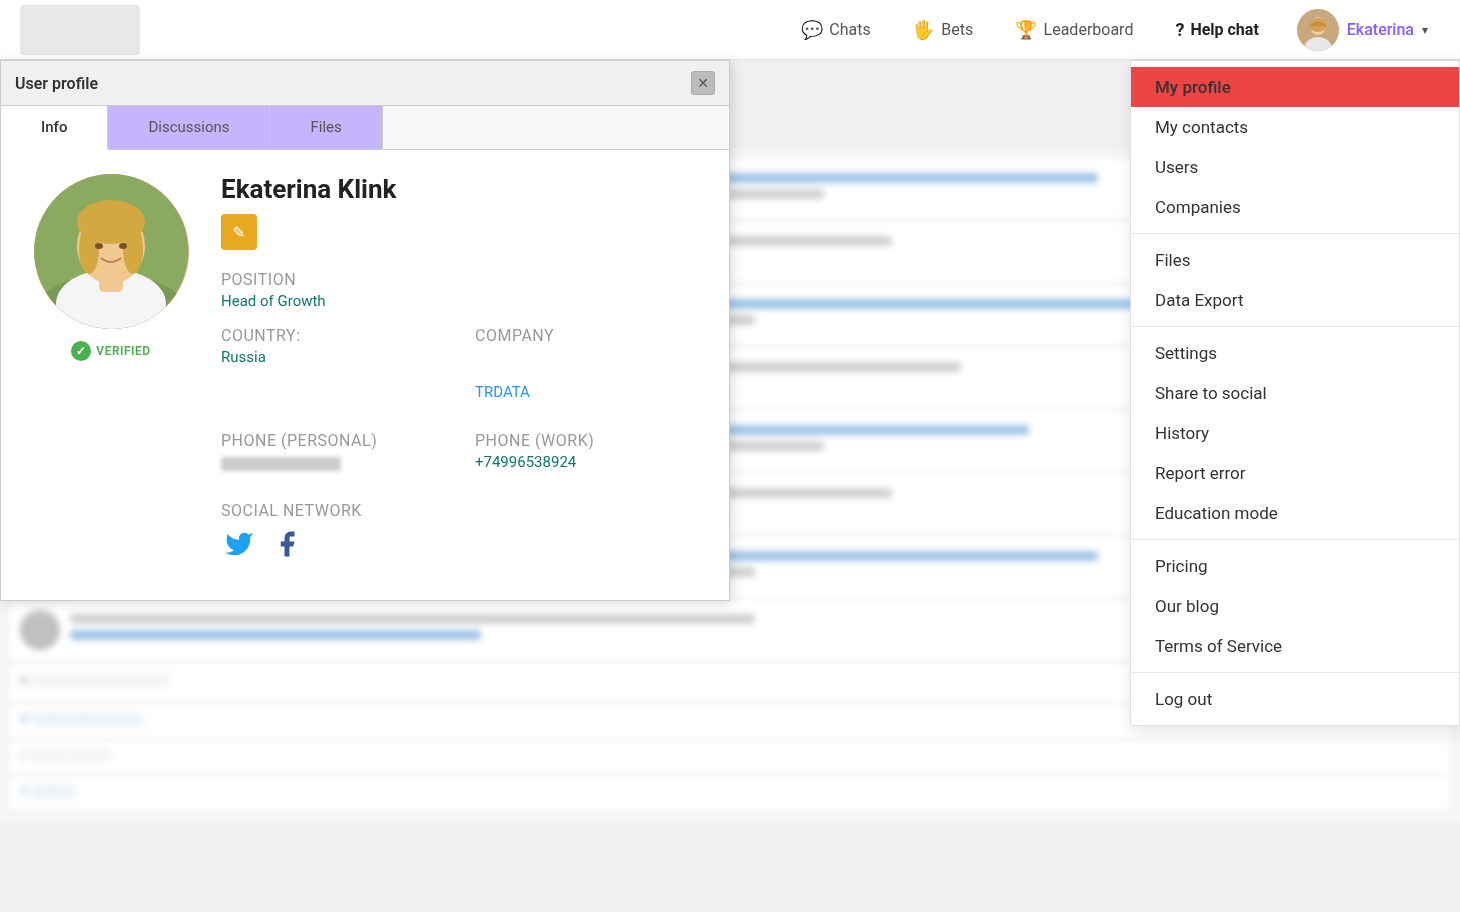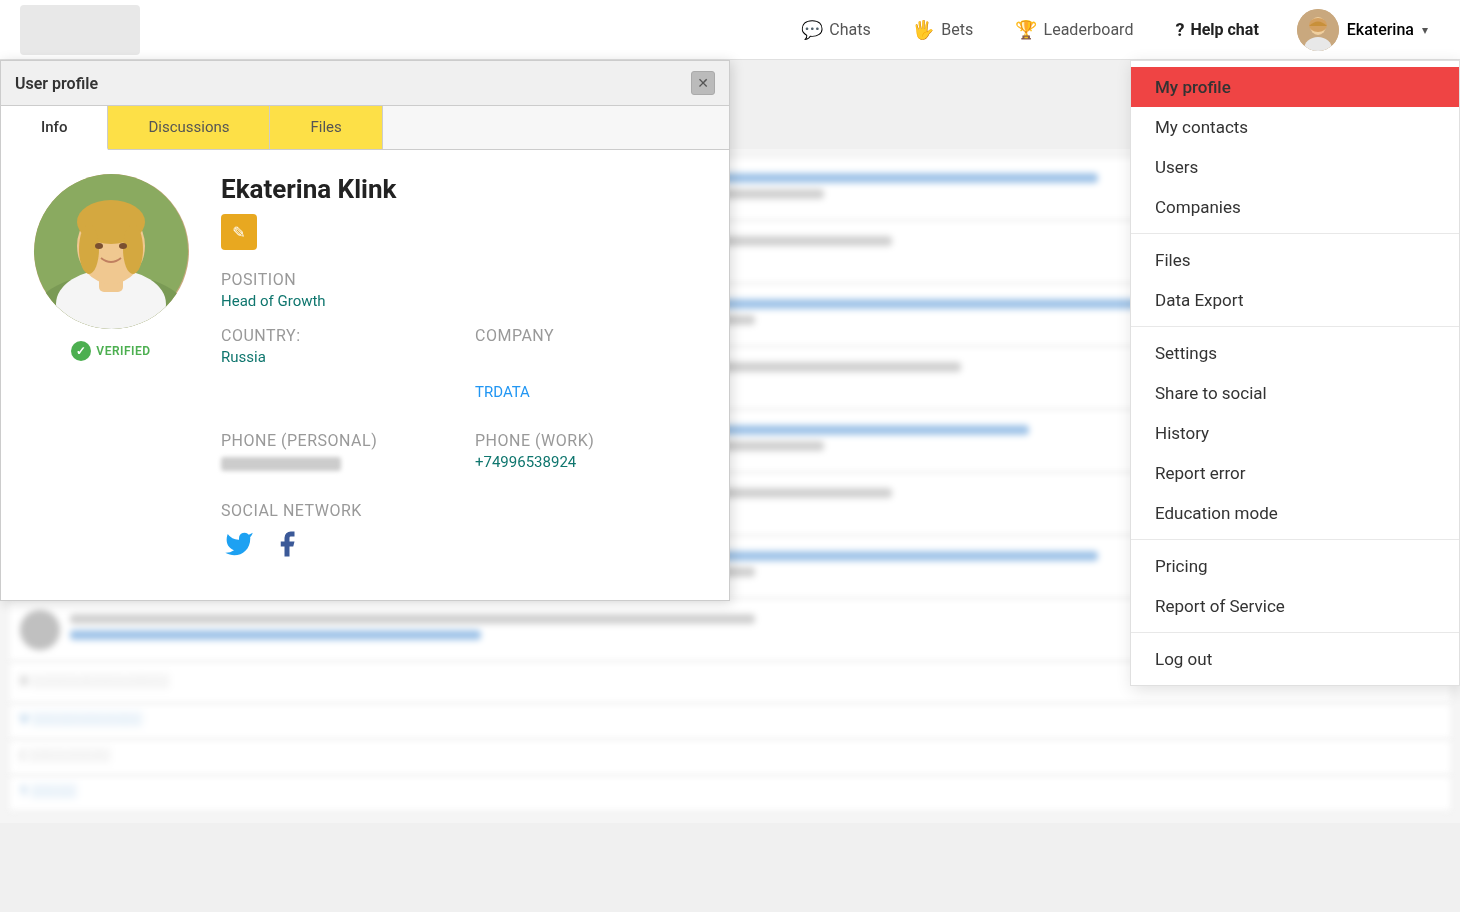--- a/index.html
+++ b/index.html
@@ -63,21 +63,21 @@
     .user-avatar-img {
       width: 42px;
       height: 42px;
       border-radius: 50%;
       background: #c9a87e;
       overflow: hidden;
     }
     .user-avatar-img svg { width: 42px; height: 42px; }
     .user-name {
       font-size: 16px;
-      color: #000000;
+      color: #8b5cf6;
       font-weight: 500;
     }
     .dropdown-arrow { font-size: 12px; color: #555; }
 
     
     .main-content {
       display: flex;
       height: calc(912px - 60px);
       position: relative;
       align-items: center;
@@ -163,21 +163,21 @@
       display: flex;
       border-bottom: 1px solid #ccc;
       background: #f7f7f7;
     }
     .modal-tab {
       padding: 12px 40px;
       font-size: 15px;
       color: #555;
       cursor: pointer;
       border-right: 1px solid #ccc;
-      background: #fde047;
+      background: #c4b5fd;
     }
     .modal-tab.active {
       background: #fff;
       color: #333;
       font-weight: 500;
       border-bottom: 2px solid #fff;
       margin-bottom: -1px;
     }
 
     
@@ -592,21 +592,24 @@
       <div class="dropdown-item">
         <span>Education mode</span>
       </div>
     </div>
 
     <div class="dropdown-section">
       <div class="dropdown-item">
         <span>Pricing</span>
       </div>
       <div class="dropdown-item">
-        <span>Report of Service</span>
+        <span>Our blog</span>
+      </div>
+      <div class="dropdown-item">
+        <span>Terms of Service</span>
       </div>
     </div>
 
     <div class="dropdown-section">
       <div class="dropdown-item">
         <span>Log out</span>
       </div>
     </div>
   </div>
 

